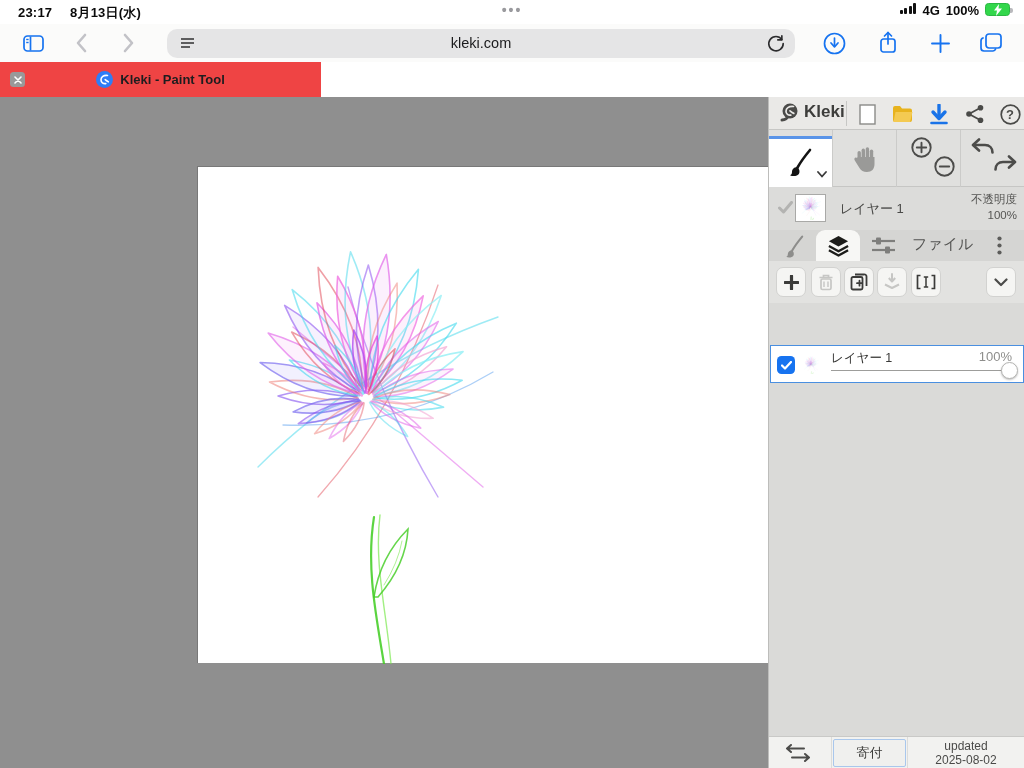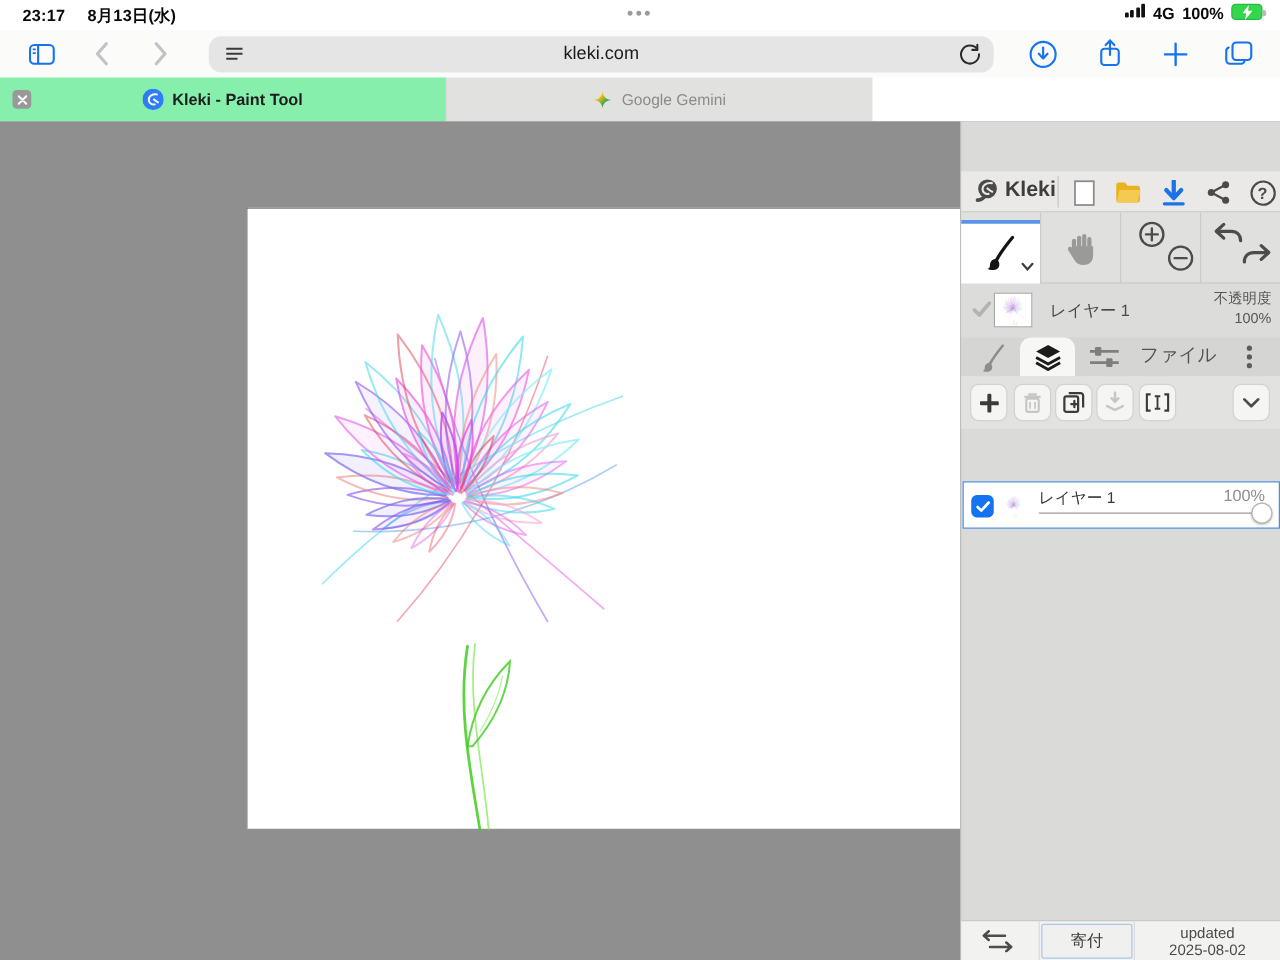--- a/index.html
+++ b/index.html
@@ -24,33 +24,33 @@
   .tb-icon{position:absolute;top:0;height:38px;display:flex;align-items:center;justify-content:center;cursor:default;}
   .urlpill{position:absolute;left:167px;top:5px;width:628px;height:29px;background:#e5e5e6;border-radius:10px;padding-left:21px;}
   .url-reader{position:absolute;left:12px;top:6px;}
   .url-text{position:absolute;left:0;right:0;top:6px;text-align:center;font-size:14.5px;color:#1b1b1d;}
   .url-reload{position:absolute;right:10px;top:5px;}
 
   
   .tabbar{position:absolute;left:0;top:62px;width:1024px;height:35px;display:flex;}
   .tab{position:relative;height:35px;display:flex;align-items:center;justify-content:center;gap:7px;overflow:hidden;white-space:nowrap;}
   .tab-1{width:341px;background:#dbdbda;border-right:1px solid #c9c9c8;}
-  .tab-2{width:356px;background:#86efac;}
+  .tab-2{width:321px;background:#ef4444;}
   .tab-3{width:342px;background:#e1e1e0;border-left:1px solid #cccccb;}
   .tab .t-label{font-size:12.5px;color:#8b8b8b;}
   .tab-2 .t-label{font-size:13px;color:#1d1d1f;font-weight:700;}
   .tab-close{position:absolute;left:10px;top:10px;width:15px;height:15px;border-radius:3.5px;background:#99999a;display:flex;align-items:center;justify-content:center;}
 
   
   .main{position:absolute;left:0;top:97px;width:1024px;height:671px;background:#8f8f8f;}
   .canvas{position:absolute;left:197px;top:69px;width:571px;height:497px;background:#ffffff;border-left:1px solid #787878;border-top:1px solid #787878;}
 
   
   .sidebar{position:absolute;left:768px;top:0;width:256px;height:671px;background:#dadad8;border-left:1px solid #bdbdbb;}
-  .sb-row{position:absolute;left:0;width:256px;margin-top:40px;}
+  .sb-row{position:absolute;left:0;width:256px;}
   .k-header{top:0;height:33px;background:#eae9e7;border-bottom:1px solid #c7c7c5;}
   .k-brand{position:absolute;left:8px;top:3px;display:flex;align-items:center;gap:3px;}
   .k-brand-name{font-size:17px;font-weight:700;color:#3d3d3b;}
   .k-hdr-div{position:absolute;left:77px;top:4px;width:1px;height:25px;background:#c7c7c5;}
   .k-hdr-icon{position:absolute;top:4px;width:26px;height:26px;display:flex;align-items:center;justify-content:center;}
 
   .k-tools{top:33px;height:57px;background:#e0e0de;border-bottom:1px solid #c6c6c4;}
   .k-toolcell{position:absolute;top:0;height:57px;border-right:1px solid #cbcbc9;}
   .k-tool-active{position:absolute;left:0;top:6px;width:63px;height:51px;background:#ffffff;border-top:3px solid #5a94e8;display:flex;align-items:center;justify-content:center;}
   .k-tool-caret{position:absolute;right:5px;bottom:5px;}
@@ -184,34 +184,20 @@
       <span class="tab-close">
         <svg width="8" height="8" viewBox="0 0 8 8">
             <path d="M1 1 L7 7 M7 1 L1 7" stroke="#fff" stroke-width="1.6" stroke-linecap="round"></path>
           </svg>
       </span>
       <svg width="17" height="17" viewBox="0 0 17 17">
           <circle cx="8.5" cy="8.5" r="8.5" fill="#2f7df6"></circle>
           <path d="M11.5 4.5 C7.5 4 5 6 5 8.7 C5 11.4 7.3 13 9.8 12.6 M9.2 8.6 C10.4 9.6 11.4 10.4 12.3 10.8" fill="none" stroke="#fff" stroke-width="1.6" stroke-linecap="round"></path>
         </svg>
       <span class="t-label">Kleki - Paint Tool</span>
-    </div>
-    <div class="tab tab-3">
-      <svg width="16" height="16" viewBox="0 0 24 24">
-        <defs>
-            <linearGradient id="gg" x1="0" y1="0" x2="1" y2="1">
-              <stop offset="0" stop-color="#ea4335"></stop>
-              <stop offset=".35" stop-color="#fbbc05"></stop>
-              <stop offset=".65" stop-color="#34a853"></stop>
-              <stop offset="1" stop-color="#4285f4"></stop>
-            </linearGradient>
-          </defs>
-        <path d="M12 1 C12 7.5 16.5 12 23 12 C16.5 12 12 16.5 12 23 C12 16.5 7.5 12 1 12 C7.5 12 12 7.5 12 1 Z" fill="url(#gg)"></path>
-      </svg>
-      <span class="t-label">Google Gemini</span>
     </div>
   </div>
 
   <div class="main">
 
     <div class="canvas">
       <svg id="flower-main" width="571" height="497" viewBox="0 0 571 497">
           <path d="M186 497 C178 448 168 400 176 350" stroke="#3ecc1e" stroke-width="2.2" fill="none" opacity="0.85" stroke-linecap="round"></path>
           <path d="M193 497 C188 442 176 396 182 348" stroke="#7ae84e" stroke-width="1.4" fill="none" opacity="0.7" stroke-linecap="round"></path>
           <path d="M180 430 Q208 398 210 362 Q182 390 176 430 Z" stroke="#3ecc1e" stroke-width="1.6" fill="none" opacity="0.8" stroke-linecap="round"></path>

